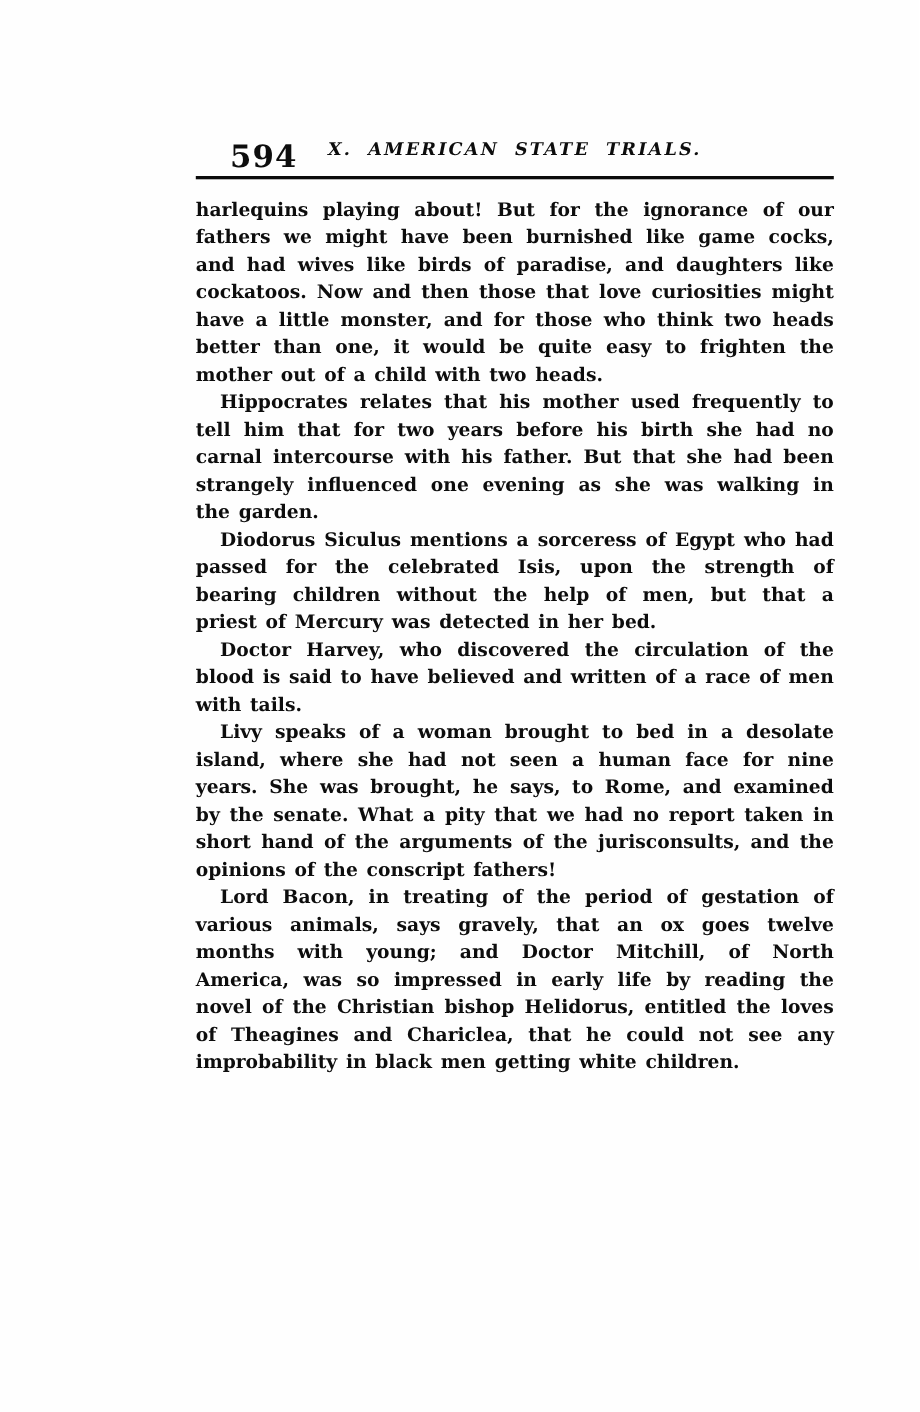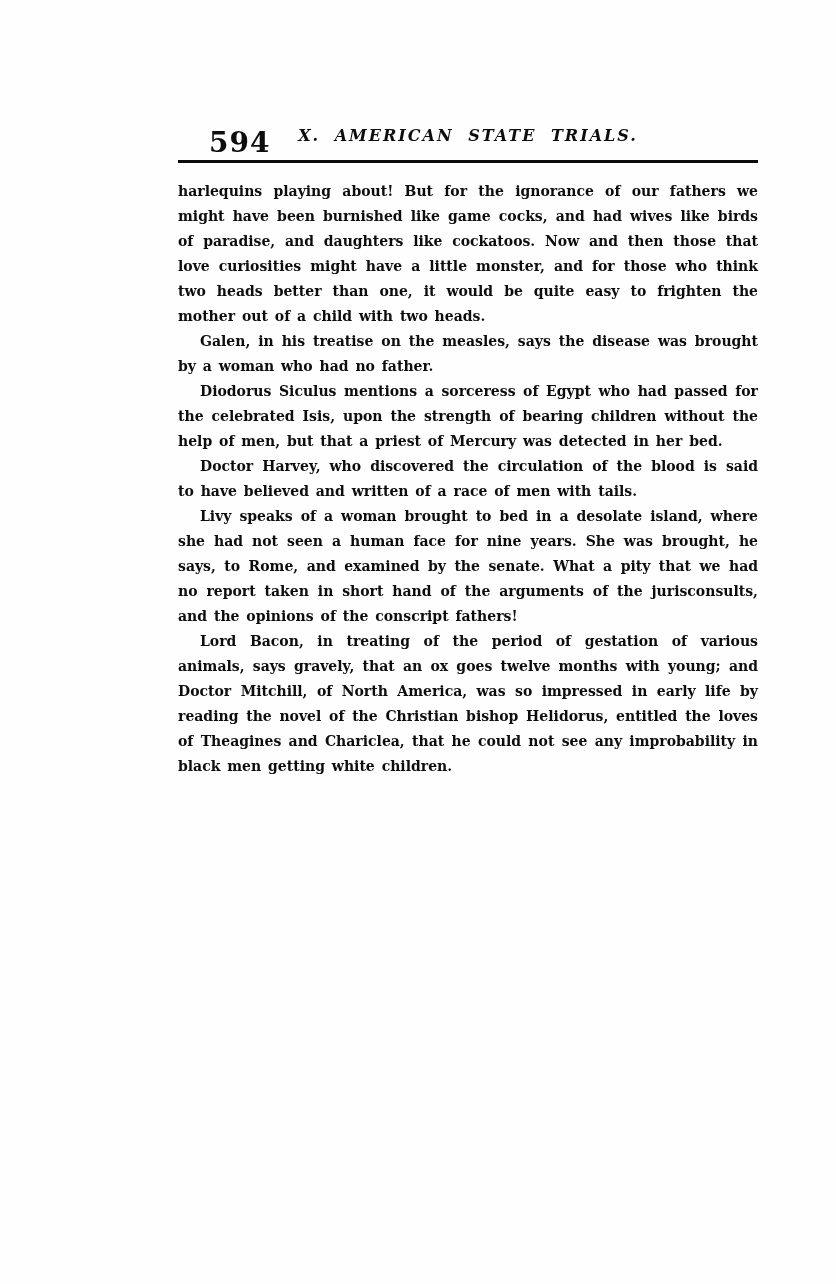--- a/index.html
+++ b/index.html
@@ -44,21 +44,21 @@
     word-spacing: 7px;
     white-space: nowrap;
   }
   .header-rule {
     height: 3px;
     background: #0b0b0b;
     margin-top: 4px;
   }
   .body-text {
     margin-top: 16px;
-    font-size: 14px;
+    font-size: 17px;
     font-weight: 700;
     line-height: 25px;
     text-align: justify;
     word-spacing: 2px;
   }
   .body-text p {
     margin: 0;
     padding: 0;
   }
   .body-text p.indent {
@@ -73,21 +73,21 @@
 
     <div class="running-header">
       <span class="page-number">594</span>
       <div class="header-title">X. AMERICAN STATE TRIALS.</div>
     </div>
 
     <div class="header-rule"></div>
 
     <div class="body-text">
       <p>harlequins playing about! But for the ignorance of our fathers we might have been burnished like game cocks, and had wives like birds of paradise, and daughters like cockatoos. Now and then those that love curiosities might have a little monster, and for those who think two heads better than one, it would be quite easy to frighten the mother out of a child with two heads.</p>
-      <p class="indent">Galen, in his treatise on the measles, says the disease was brought by a woman who had no father.</p>
+      <p class="indent">Hippocrates relates that his mother used frequently to tell him that for two years before his birth she had no carnal intercourse with his father. But that she had been strangely influenced one evening as she was walking in the garden.</p>
       <p class="indent">Diodorus Siculus mentions a sorceress of Egypt who had passed for the celebrated Isis, upon the strength of bearing children without the help of men, but that a priest of Mercury was detected in her bed.</p>
       <p class="indent">Doctor Harvey, who discovered the circulation of the blood is said to have believed and written of a race of men with tails.</p>
       <p class="indent">Livy speaks of a woman brought to bed in a desolate island, where she had not seen a human face for nine years. She was brought, he says, to Rome, and examined by the senate. What a pity that we had no report taken in short hand of the arguments of the jurisconsults, and the opinions of the conscript fathers!</p>
       <p class="indent">Lord Bacon, in treating of the period of gestation of various animals, says gravely, that an ox goes twelve months with young; and Doctor Mitchill, of North America, was so impressed in early life by reading the novel of the Christian bishop Helidorus, entitled the loves of Theagines and Chariclea, that he could not see any improbability in black men getting white children.</p>
     </div>
 
   </div>
 </div>
 
 </body></html>

